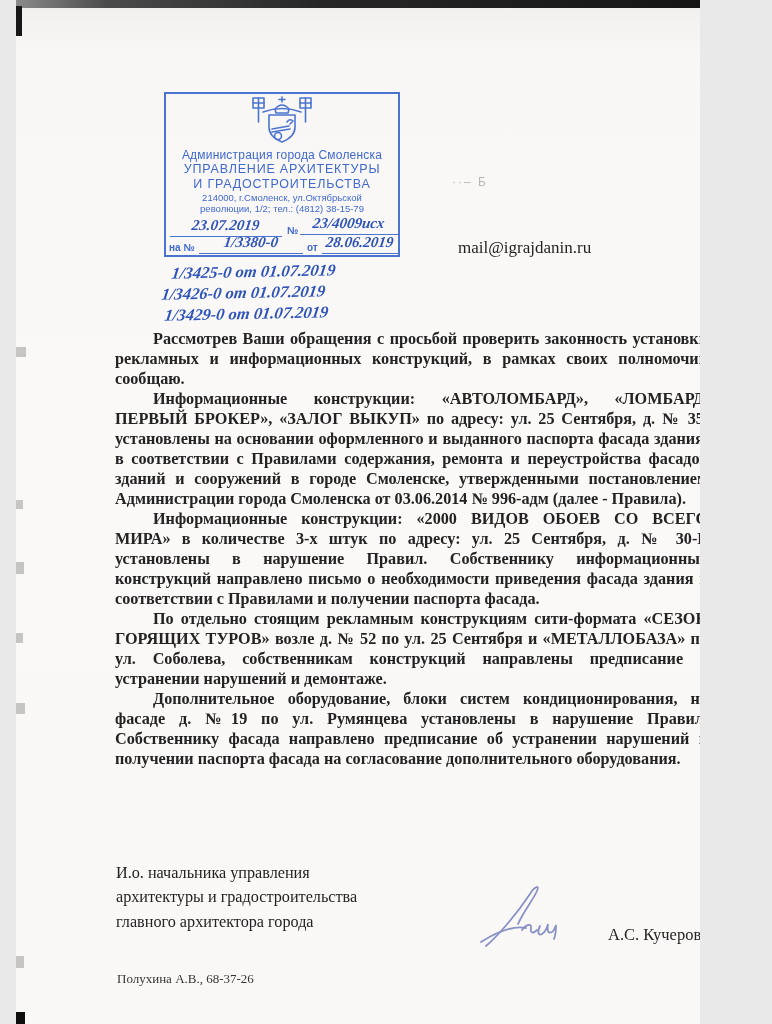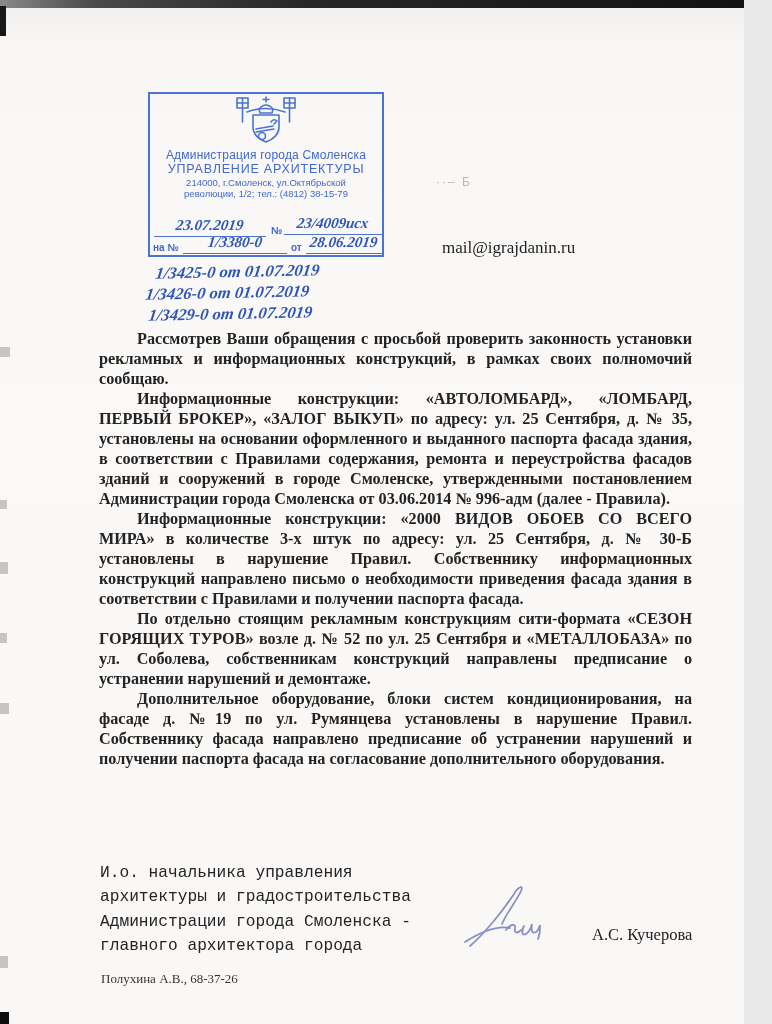--- a/index.html
+++ b/index.html
@@ -1,19 +1,19 @@
 <!DOCTYPE html>
 <html lang="ru"><head>
 <meta charset="utf-8">
 <style>
   html,body{margin:0;padding:0;background:#e9e9e9;}
   .page{
-    position:relative; width:744px; height:1024px; overflow:hidden;
+    position:relative; width:684px; height:1024px; overflow:hidden;
     background:linear-gradient(180deg,#f1efee 0%,#f9f7f6 5%,#fbf9f8 40%,#faf8f7 100%);
-    font-family:"Liberation Serif", serif; color:#222;
+    font-family:"Liberation Serif", serif; color:#222;margin-left:16px;
   }
   
   .top-bar{position:absolute;left:0;top:0;width:772px;height:8px;
     background:linear-gradient(90deg,#8a8a8a 0%,#4a4a4a 12%,#262626 40%,#1a1a1a 75%,#111 100%);}
   .left-strip{position:absolute;left:0;top:6px;width:6px;height:30px;background:#171717;}
   .corner-bl{position:absolute;left:0;top:1012px;width:9px;height:12px;background:#0e0e0e;}
   .corner-br{position:absolute;left:757px;top:1001px;width:15px;height:23px;background:#0e0e0e;}
   .speck{position:absolute;background:#9b9b9b;opacity:.55;}
   
   .stamp{
@@ -39,21 +39,21 @@
   .refs .ref:nth-child(3){margin-left:3px;}
   
   .redacted{position:absolute;left:436px;top:175px;width:160px;height:16px;
       color:#8f8f8f;opacity:.6;font-size:12px;letter-spacing:2px;font-family:"Liberation Sans",sans-serif;}
   .email{position:absolute;left:442px;top:238px;font-size:17px;color:#1f1f1f;}
   
   .body{position:absolute;left:99px;top:329px;width:593px;
       font-size:16.2px;line-height:20px;text-align:justify;color:#232323;font-weight:bold;}
   .body p{margin:0;text-indent:38px;}
   
-  .sig-block{position:absolute;left:100px;top:861px;font-size:16.2px;line-height:24.3px;color:#232323;font-family:Liberation Mono, monospace;}
+  .sig-block{position:absolute;left:100px;top:861px;font-size:16.2px;line-height:24.3px;color:#232323;}
   .signature-svg{position:absolute;left:460px;top:880px;}
   .signer{position:absolute;left:592px;top:925px;font-size:16.5px;color:#232323;white-space:nowrap;}
   .executor{position:absolute;left:101px;top:971px;font-size:13px;color:#343434;}
 </style>
 </head>
 <body>
 
 <div class="page">
 
   <div class="top-bar"></div>
@@ -82,20 +82,21 @@
       <path d="M20 19 h26 v12 q0 10 -13 15 q-13 -5 -13 -15 z"></path>
 
       <path d="M23 33 l17 -3"></path>
       <path d="M23 36 l18 -3"></path>
       <circle cx="29" cy="40" r="3.5"></circle>
       <path d="M38 26 q3 -4 6 -1 l-3 3"></path>
       <path d="M14 16 q19 -7 38 0"></path>
     </svg>
     <div class="org">Администрация города Смоленска</div>
     <div class="dept">УПРАВЛЕНИЕ АРХИТЕКТУРЫ</div>
+    <div class="dept">И ГРАДОСТРОИТЕЛЬСТВА</div>
     <div class="addr">214000, г.Смоленск, ул.Октябрьской</div>
     <div class="addr">революции, 1/2; тел.: (4812) 38-15-79</div>
 
     <div class="seg" style="left:4px;top:122px;width:112px"><span class="hw">23.07.2019</span></div>
     <div class="lbl" style="left:121px;top:131px">№</div>
     <div class="seg" style="left:134px;top:120px;width:98px"><span class="hw">23/4009исх</span></div>
 
     <div class="lbl" style="left:3px;top:148px">на №</div>
     <div class="seg" style="left:33px;top:139px;width:104px"><span class="hw">1/3380-0</span></div>
     <div class="lbl" style="left:141px;top:148px">от</div>
@@ -115,21 +116,20 @@
     <p>Рассмотрев Ваши обращения с просьбой проверить законность установки рекламных и информационных конструкций, в рамках своих полномочий сообщаю.</p>
     <p>Информационные конструкции: «АВТОЛОМБАРД», «ЛОМБАРД, ПЕРВЫЙ БРОКЕР», «ЗАЛОГ ВЫКУП» по адресу: ул. 25 Сентября, д. № 35, установлены на основании оформленного и выданного паспорта фасада здания, в соответствии с Правилами содержания, ремонта и переустройства фасадов зданий и сооружений в городе Смоленске, утвержденными постановлением Администрации города Смоленска от 03.06.2014 № 996-адм (далее - Правила).</p>
     <p>Информационные конструкции: «2000 ВИДОВ ОБОЕВ СО ВСЕГО МИРА» в количестве 3-х штук по адресу: ул. 25 Сентября, д. № 30-Б установлены в нарушение Правил. Собственнику информационных конструкций направлено письмо о необходимости приведения фасада здания в соответствии с Правилами и получении паспорта фасада.</p>
     <p>По отдельно стоящим рекламным конструкциям сити-формата «СЕЗОН ГОРЯЩИХ ТУРОВ» возле д. № 52 по ул. 25 Сентября и «МЕТАЛЛОБАЗА» по ул. Соболева, собственникам конструкций направлены предписание о устранении нарушений и демонтаже.</p>
     <p>Дополнительное оборудование, блоки систем кондиционирования, на фасаде д. №19 по ул. Румянцева установлены в нарушение Правил. Собственнику фасада направлено предписание об устранении нарушений и получении паспорта фасада на согласование дополнительного оборудования.</p>
   </div>
 
   <div class="sig-block">
     <div>И.о. начальника управления</div>
     <div>архитектуры и градостроительства</div>
-    <div>Администрации города Смоленска -</div>
     <div>главного архитектора города</div>
   </div>
 
   <svg class="signature-svg" width="110" height="80" viewBox="0 0 110 80" fill="none" stroke="#8891c5" stroke-width="1.8" stroke-linecap="round">
     <path d="M10 66 C 24 54, 42 32, 54 14 C 58 7, 64 4, 61 11 C 57 20, 47 32, 42 44"></path>
     <path d="M5 62 C 24 50, 40 46, 50 48"></path>
     <path d="M46 50 c 4 -6 10 -7 9 -2 c -1 5 2 6 6 2"></path>
     <path d="M64 46 c -3 6 -2 10 2 8 c 3 -2 5 -6 6 -10 c -1 7 0 10 4 8 c 2 -1 3 -4 4 -7 c 0 5 0 9 -2 14"></path>
   </svg>
 

